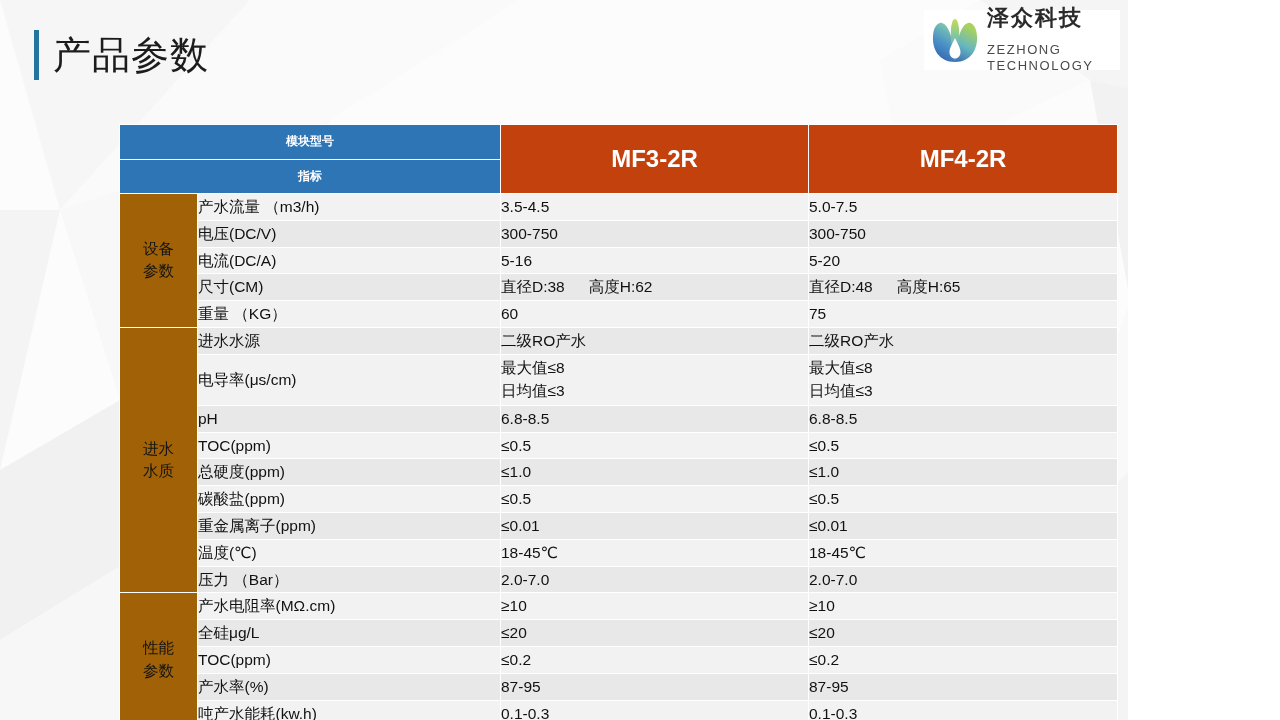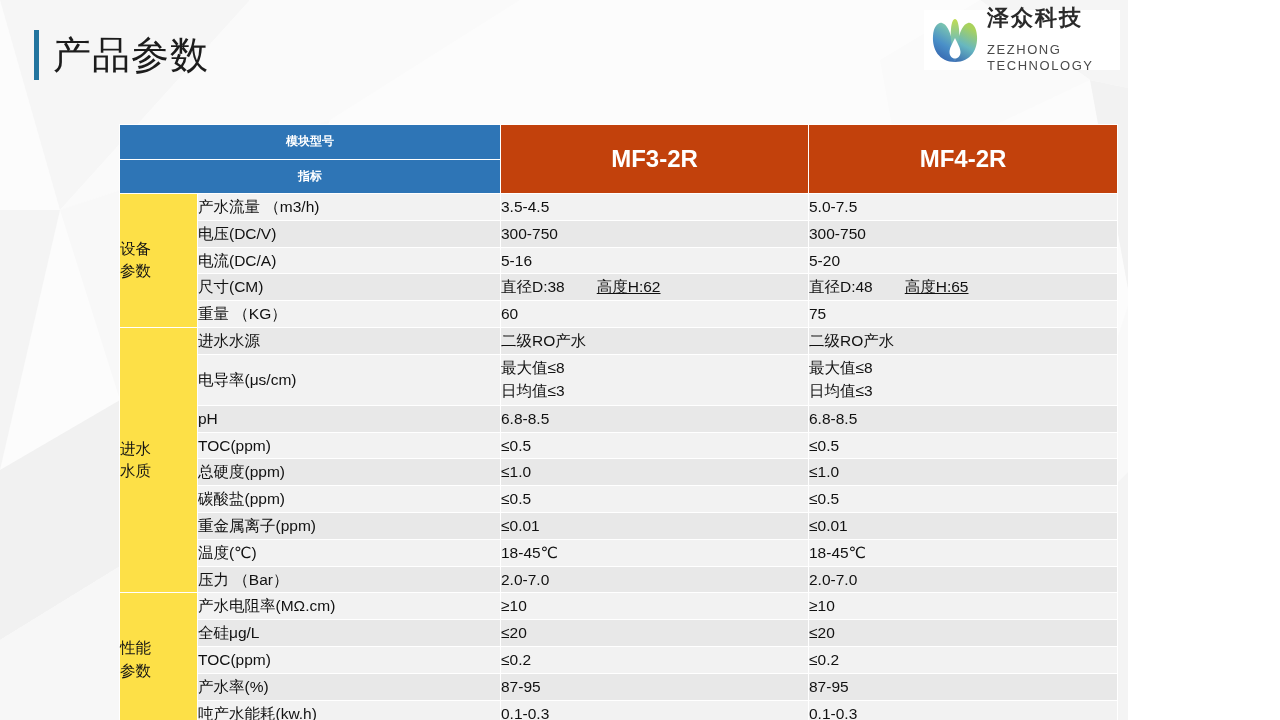--- a/index.html
+++ b/index.html
@@ -136,21 +136,22 @@
     background: #c2410c;
     color: #ffffff;
     font-weight: bold;
     text-align: center;
     font-size: 24px;
     height: 68px;
   }
 
   
   .grp {
-    background: #fde047;
+    background: #a16207;
+    text-align: center;
     font-size: 15.5px;
     color: #141414;
     line-height: 1.45;
     padding: 0 4px;
   }
   .grp span { display: block; }
 
   
   td.item, td.val {
     height: 25.8px;
@@ -158,21 +159,21 @@
     font-size: 15.5px;
     line-height: 1.15;
     white-space: nowrap;
   }
   tr.r-odd  td.item, tr.r-odd  td.val { background: #f2f2f2; }
   tr.r-even td.item, tr.r-even td.val { background: #e8e8e8; }
 
   td.tall { height: 50px; }
   td.tall .l2 { display: block; line-height: 1.45; }
 
-  .val-dim .d2 { margin-left: 32px; text-decoration: underline; }
+  .val-dim .d2 { margin-left: 24px; }
 </style>
 </head>
 <body>
 
 <div id="slide">
 
   <svg id="bg-poly" viewBox="0 0 1280 720" preserveAspectRatio="none">
     <rect x="0" y="0" width="1280" height="720" fill="#fcfcfc"></rect>
     <polygon points="0,0 250,0 60,210" fill="#f6f6f6"></polygon>
     <polygon points="250,0 520,0 330,120 60,210" fill="#fafafa"></polygon>

